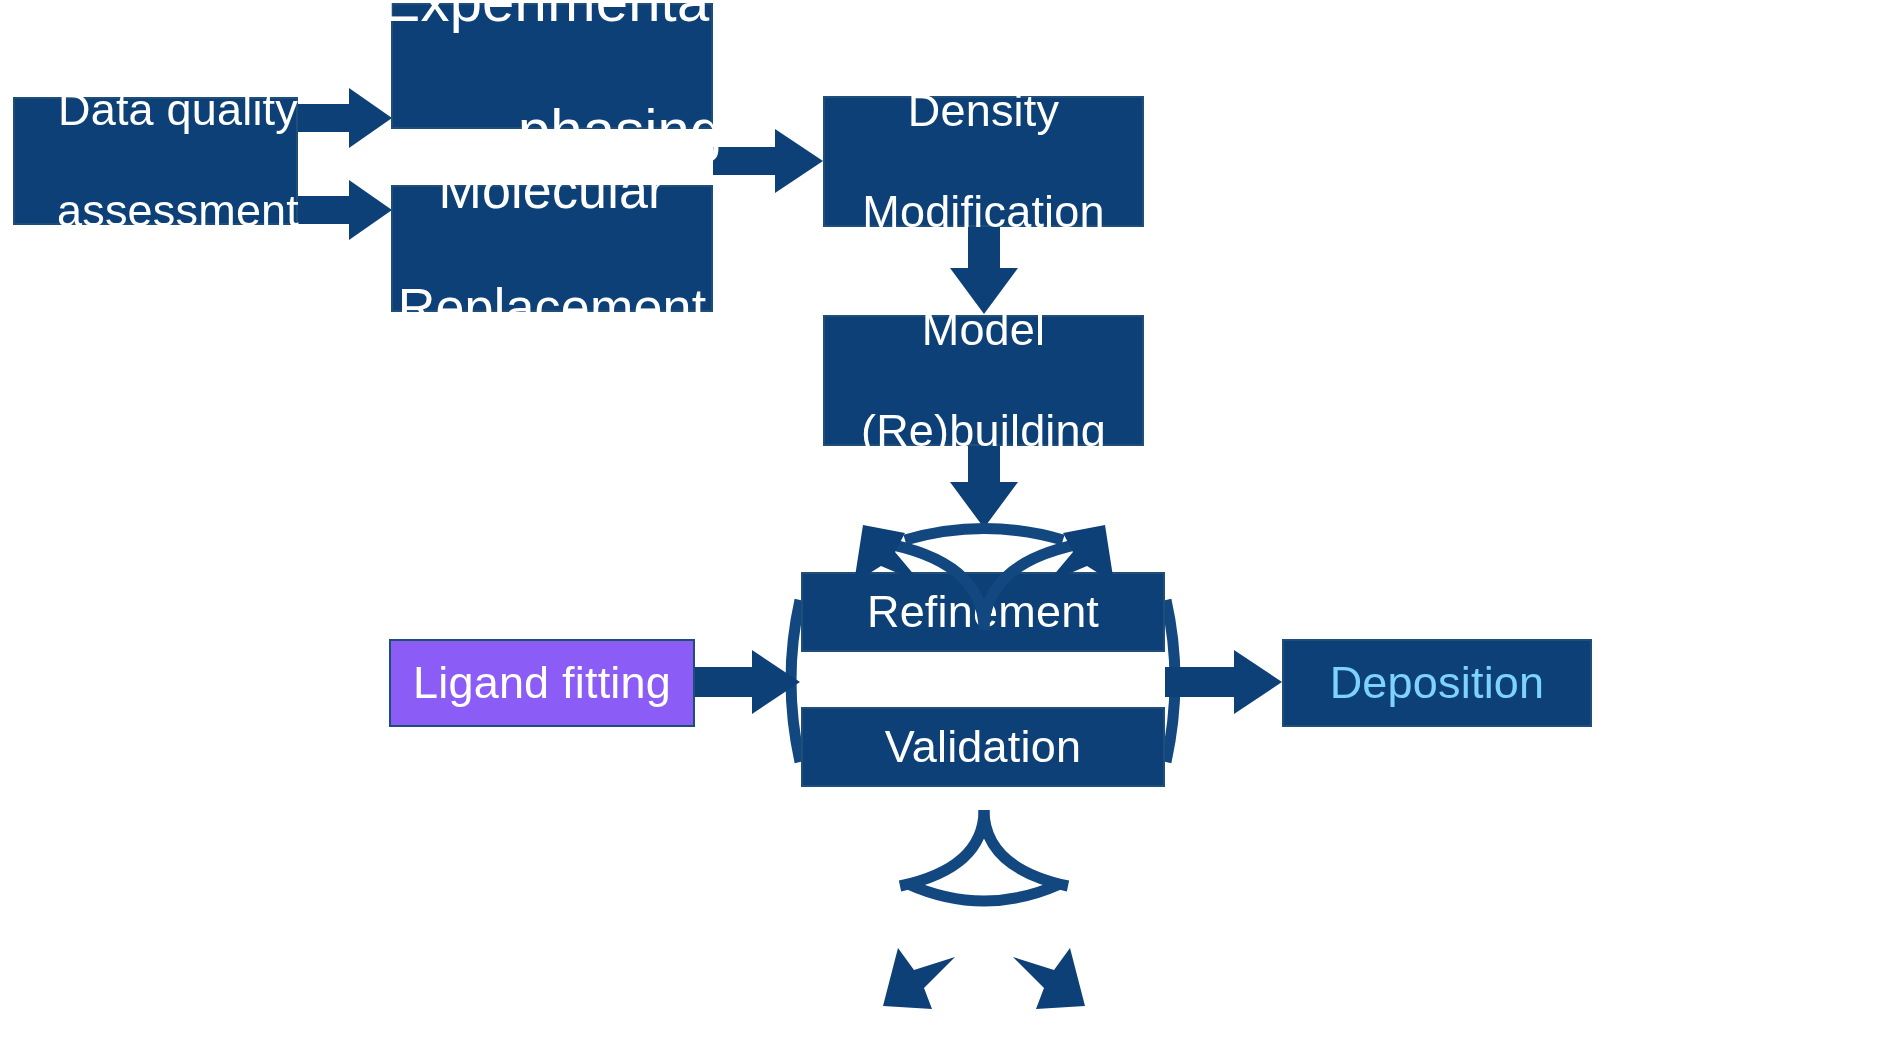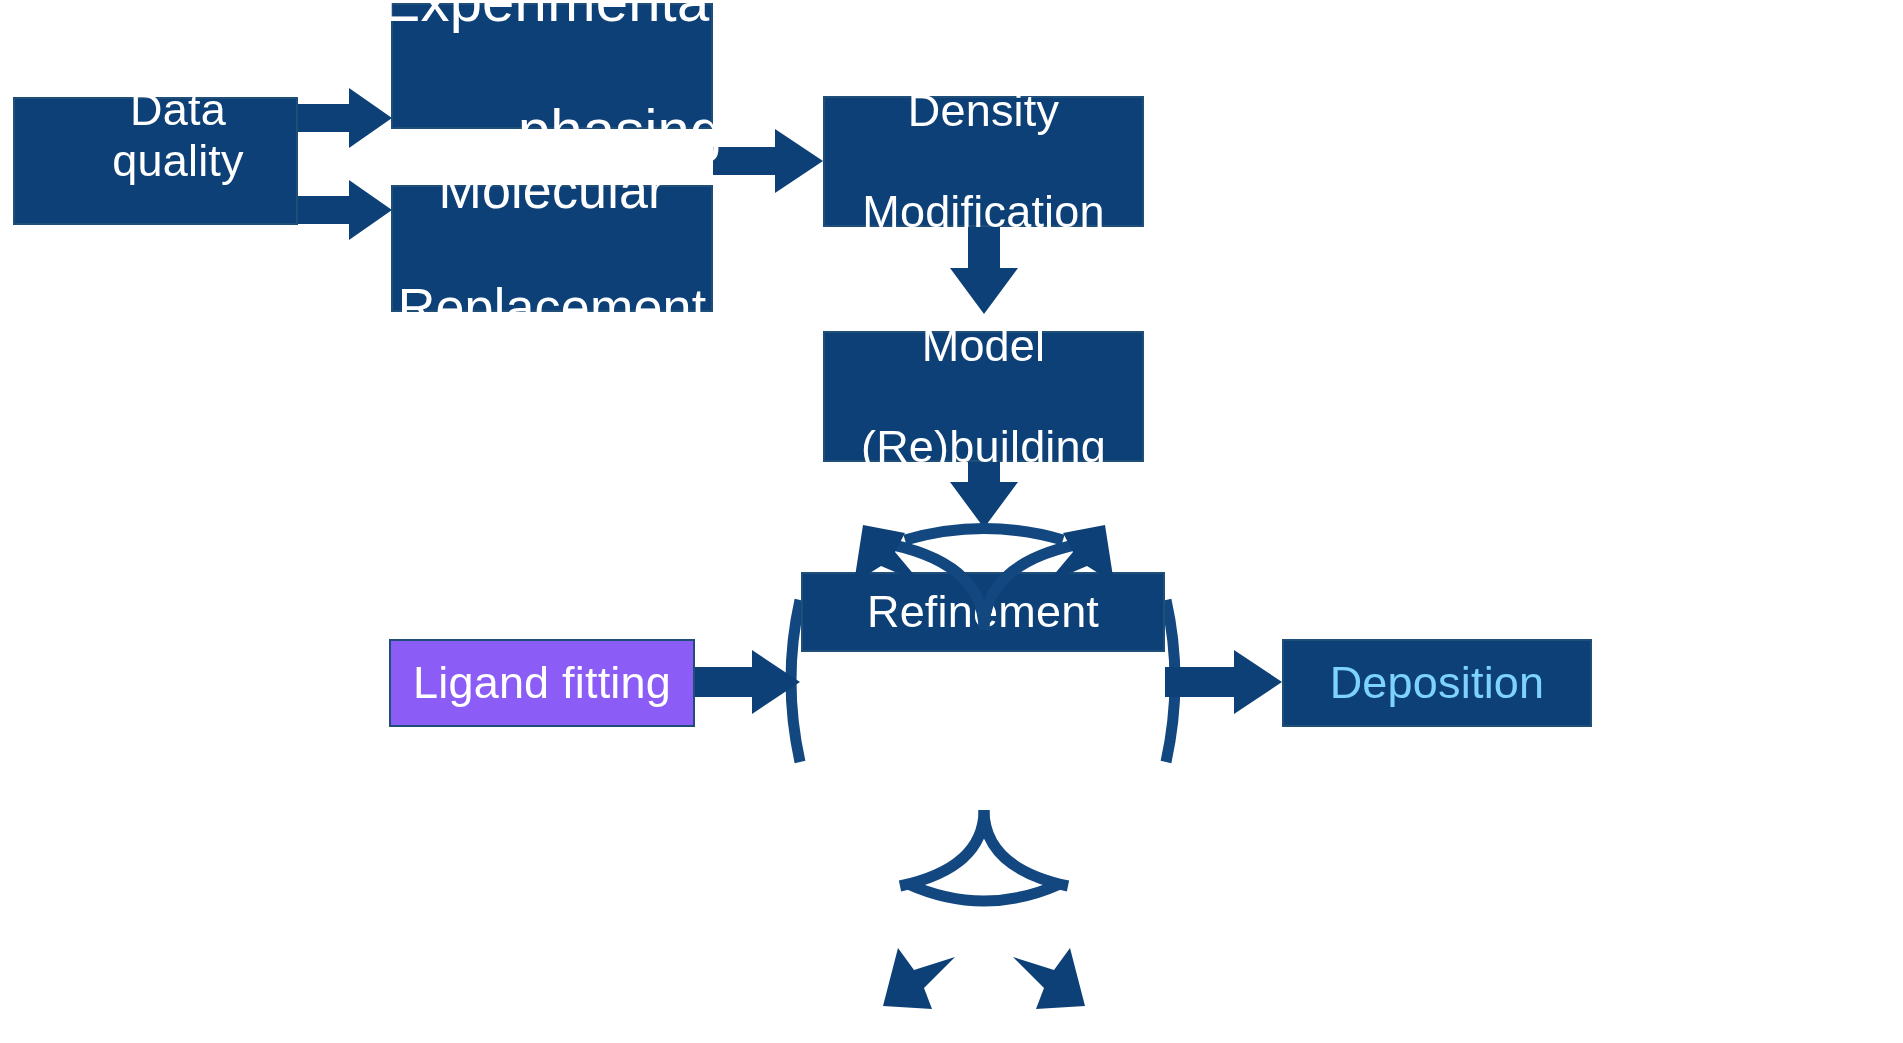--- a/index.html
+++ b/index.html
@@ -83,48 +83,51 @@
     <polygon class="arrow-fill" points="968,227 1000,227 1000,268 1018,268 984,314 950,268 968,268" style="fill: rgb(13, 64, 119);"></polygon>
 
     <polygon class="arrow-fill" points="968,446 1000,446 1000,482 1018,482 984,528 950,482 968,482" style="fill: rgb(13, 64, 119);"></polygon>
 
     <polygon class="arrow-fill" points="695,667 752,667 752,650 800,682 752,714 752,697 695,697" style="fill: rgb(13, 64, 119);"></polygon>
 
     <polygon class="arrow-fill" points="1165,667 1234,667 1234,650 1282,682 1234,714 1234,697 1165,697" style="fill: rgb(13, 64, 119);"></polygon>
   </svg>
 
   <div class="node" id="n-dataquality" style="background: rgb(13, 64, 119); border-color: rgb(31, 78, 121); color: rgb(255, 255, 255); padding-left: 45px;">
-      <span><span>Data quality</span><br></span>
+      <span><span>Data quality</span><br><span>assessment</span></span>
     </div>
   <div class="node" id="n-expphasing" style="background: rgb(13, 64, 119); border-color: rgb(31, 78, 121); color: rgb(255, 255, 255);">
     <span>
       <span>Experimental</span><br>
       <span>phasing</span>
     </span>
   </div>
   <div class="node" id="n-molrep" style="background: rgb(13, 64, 119); border-color: rgb(31, 78, 121); color: rgb(255, 255, 255);">
     <span>
       <span>Molecular</span><br>
       <span>Replacement</span>
     </span>
   </div>
   <div class="node" id="n-density" style="background: rgb(13, 64, 119); border-color: rgb(31, 78, 121); color: rgb(255, 255, 255);">
     <span>
       <span>Density</span><br>
       <span>Modification</span>
     </span>
   </div>
-  <div class="node" id="n-model" style="background: rgb(13, 64, 119); border-color: rgb(31, 78, 121); color: rgb(255, 255, 255); margin-top: 16px;">
+  <div class="node" id="n-model" style="background: rgb(13, 64, 119); border-color: rgb(31, 78, 121); color: rgb(255, 255, 255);">
     <span>
       <span>Model</span><br>
       <span>(Re)building</span>
     </span>
   </div>
   <div class="node" id="n-refinement" style="background: rgb(13, 64, 119); border-color: rgb(31, 78, 121); color: rgb(255, 255, 255);">
     <span>Refinement</span>
+  </div>
+  <div class="node" id="n-validation" style="background: rgb(13, 64, 119); border-color: rgb(31, 78, 121); color: rgb(255, 255, 255);">
+    <span>Validation</span>
   </div>
   <div class="node" id="n-ligand" style="background: #8b5cf6; border-color: rgb(31, 78, 121); color: rgb(255, 255, 255);">
     <span>Ligand fitting</span>
   </div>
   <div class="node" id="n-deposition" style="background: rgb(13, 64, 119); border-color: rgb(31, 78, 121); color: #7dd3fc;">
     <span>Deposition</span>
   </div>
 
   <svg class="svg-layer svg-over" viewBox="0 0 1903 1043">
 

